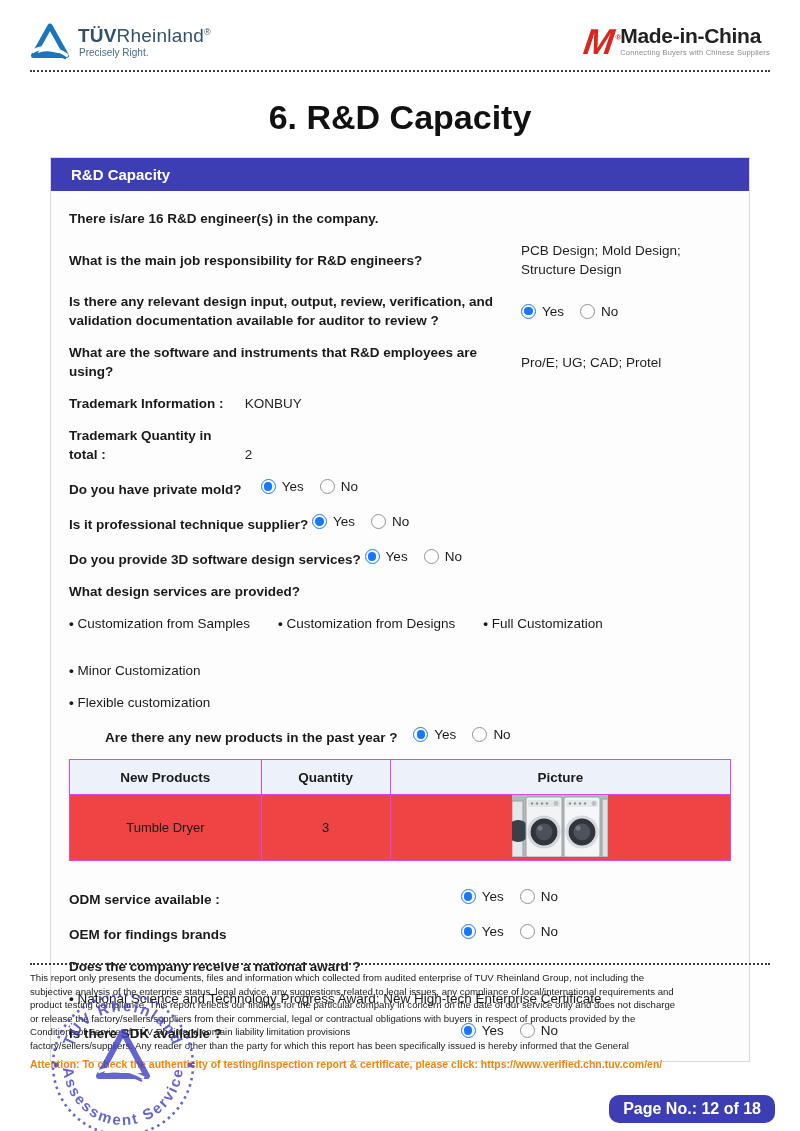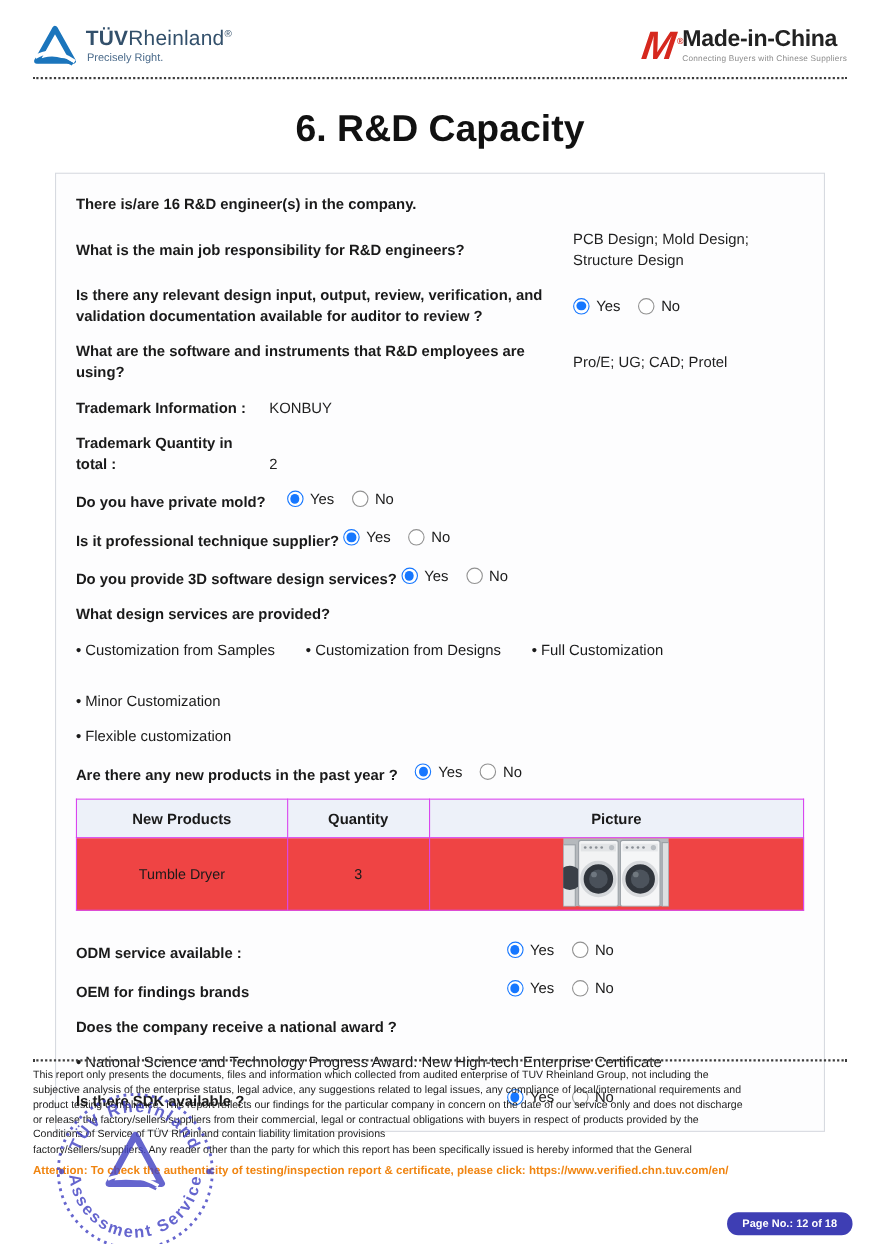--- a/index.html
+++ b/index.html
@@ -62,21 +62,21 @@
   
   .gap-lg { margin-top:26px; }
   
   .footer { position:absolute; left:30px; right:30px; top:963px; }
   .f-dot { border-bottom:2px dotted #3c3c3c; margin-bottom:6px; }
   .f-line { font-size:9.6px; color:#1c1c1c; line-height:13.6px; }
   .f-att { margin-top:4px; font-size:10.5px; font-weight:bold; color:#f08511; line-height:14px; }
   .f-att a { color:#f08511; text-decoration:none; }
   .stamp { position:absolute; left:48px; top:990px; width:150px; height:150px; opacity:.82; }
   .badge { position:absolute; right:25px; bottom:8px; background:#3e3eb4; color:#fff;
-           font-size:10px; font-weight:bold; padding:5px 14px; border-radius:10px; }
+           font-size:16px; font-weight:bold; padding:5px 14px; border-radius:10px; }
 </style>
 </head>
 <body>
 
 <div class="page">
 
   <div class="hdr">
     <div class="tuv-logo">
       <span>
         <svg width="40" height="40" viewBox="0 0 40 40">
@@ -96,20 +96,21 @@
         <div class="mic-name">Made-in-China</div>
         <div class="mic-tag">Connecting Buyers with Chinese Suppliers</div>
       </span>
     </div>
   </div>
   <div class="dotline"></div>
 
   <div class="title">6. R&amp;D Capacity</div>
 
   <div class="panel">
+    <div class="panel-hdr">R&amp;D Capacity</div>
     <div class="panel-body">
 
       <div class="row qlabel">There is/are 16 R&amp;D engineer(s) in the company.</div>
 
       <div class="row row2">
         <span class="qlabel">What is the main job responsibility for R&amp;D engineers?</span>
         <span class="ans">PCB Design; Mold Design; Structure Design</span>
       </div>
 
       <div class="row row2">
@@ -173,21 +174,21 @@
         <span class="bullet">Customization from Samples</span>
         <span class="bullet">Customization from Designs</span>
         <span class="bullet">Full Customization</span>
         <span class="bullet">Minor Customization</span>
       </div>
       <div class="row bullets">
         <span class="bullet">Flexible customization</span>
       </div>
 
       <div class="row">
-        <span class="qlabel" style="margin-right:12px;">Are there any new products in the past year ?</span>
+        <span class="qlabel" style="margin-right:12px;margin-left:36px;">Are there any new products in the past year ?</span>
         <span class="rgroup">
           <span class="radio sel"></span>
           <span class="rlab">Yes</span>
           <span class="radio unsel"></span>
           <span class="rlab">No</span>
         </span>
       </div>
 
       <table class="np">
         <tbody>

